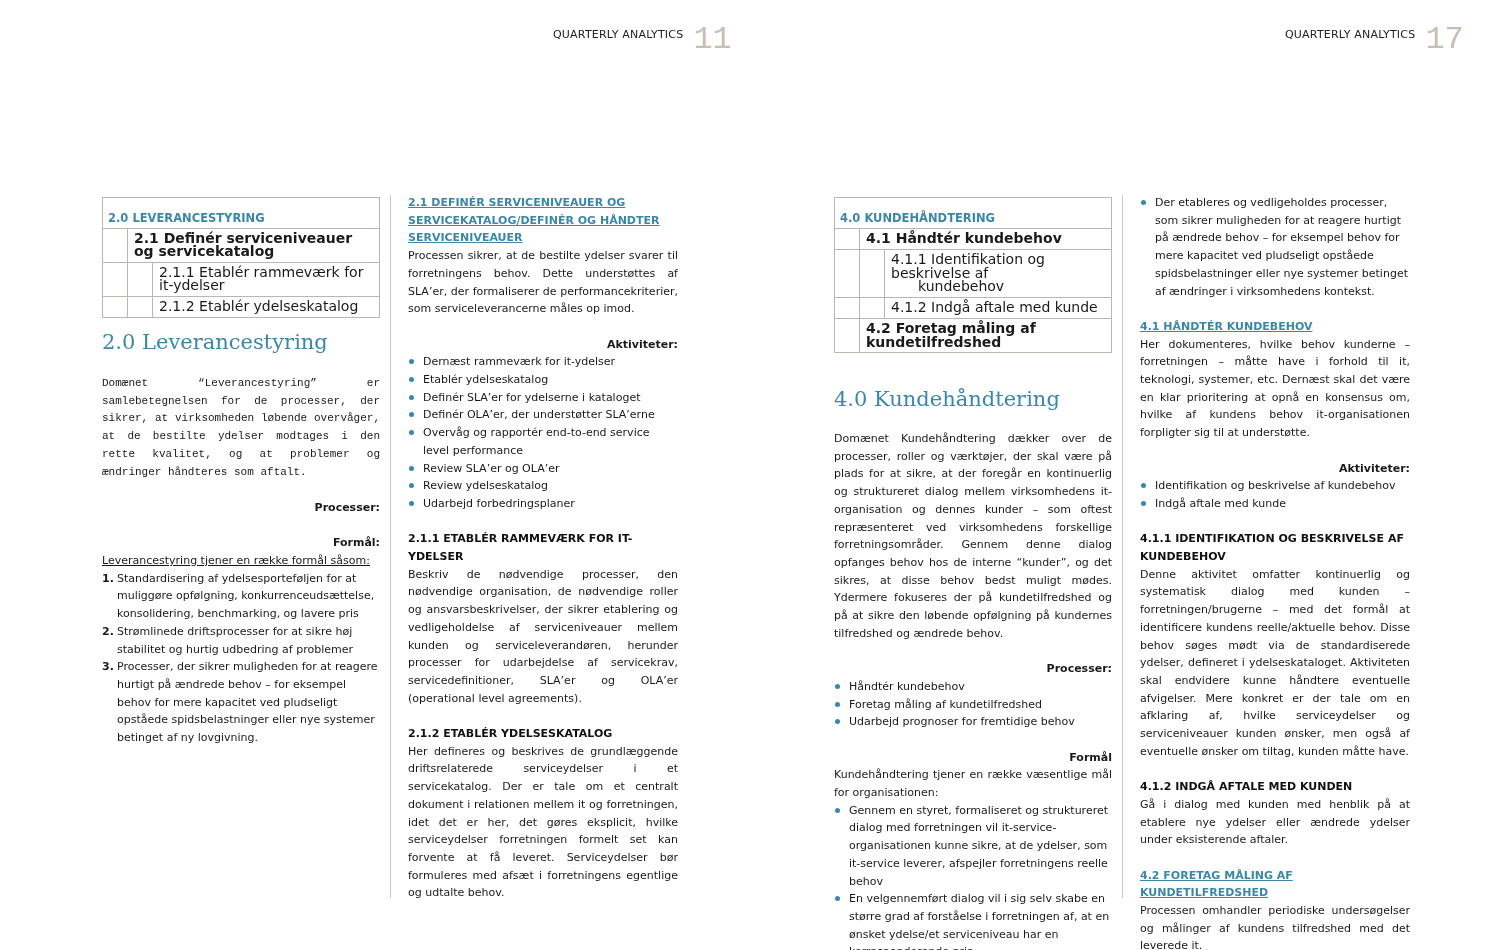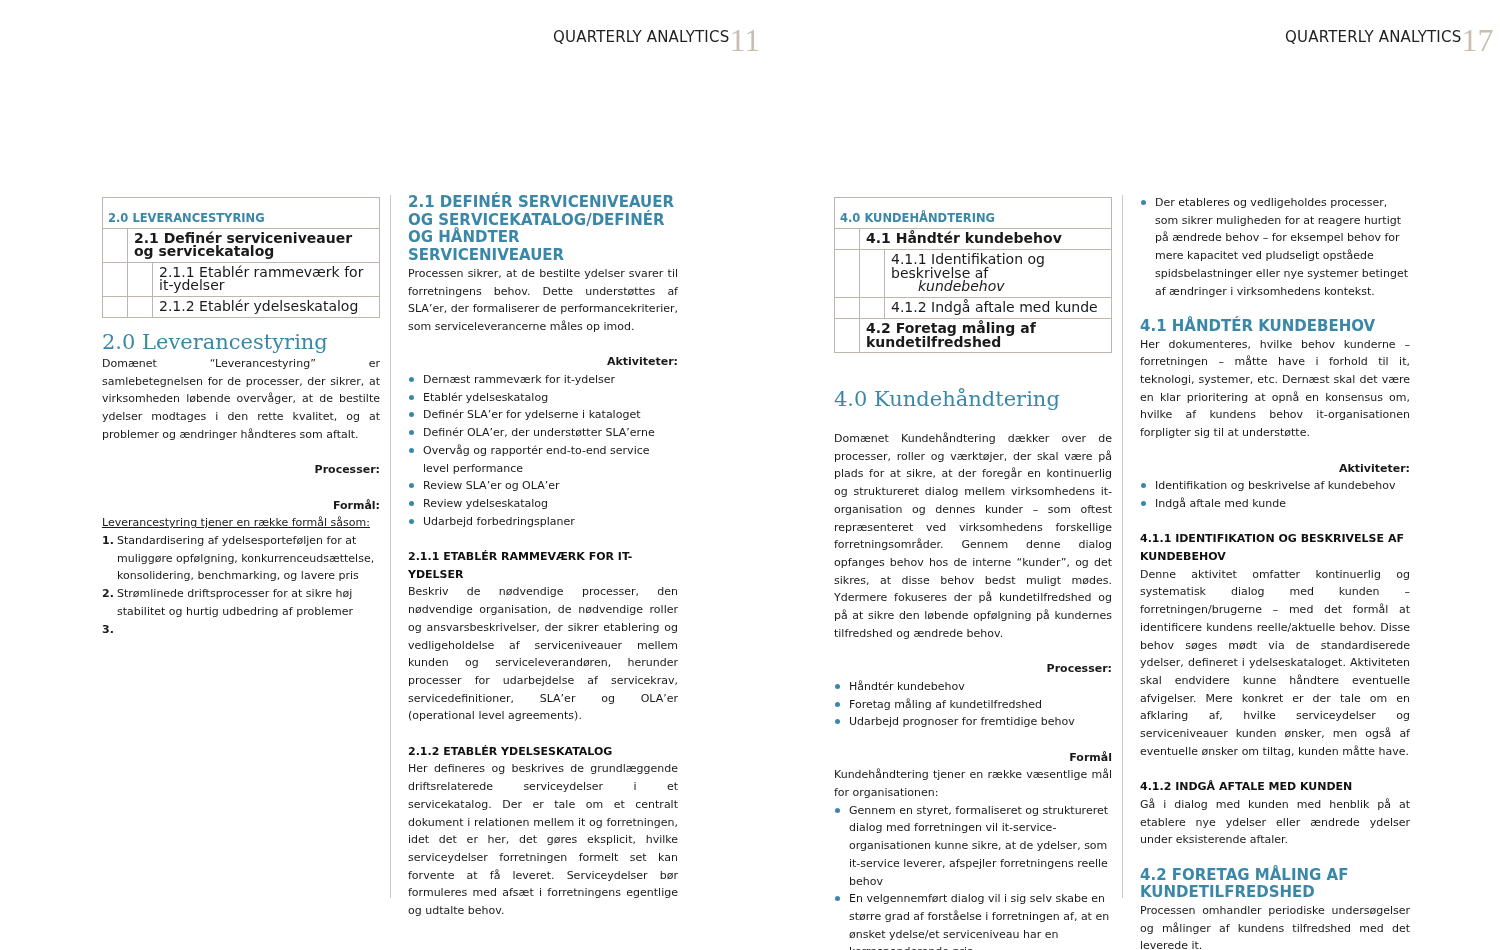--- a/index.html
+++ b/index.html
@@ -1,33 +1,33 @@
 <!DOCTYPE html>
 <html><head>
 <meta charset="utf-8">
 <style>
   * { box-sizing: border-box; margin: 0; padding: 0; }
   html, body { width: 1500px; height: 950px; background: #ffffff; overflow: hidden; }
   body { position: relative; font-family: "DejaVu Sans", sans-serif; color: #1a1a1a; font-size: 11px; }
   .runhead { position: absolute; top: 24px; display: flex; align-items: flex-start; }
-  .runhead .rh-title { font-size: 15px; letter-spacing: 0.2px; color: #222; margin-top: 4px; }
-  .runhead .rh-num { font-family: Liberation Serif, serif; font-size: 32px; color: #c8bfb0; margin-left: 0; line-height: 1; }
+  .runhead .rh-title { font-size: 11px; letter-spacing: 0.2px; color: #222; margin-top: 4px; }
+  .runhead .rh-num { font-family: Liberation Mono, monospace; font-size: 32px; color: #c8bfb0; margin-left: 10px; line-height: 1; }
   .col { position: absolute; width: 278px; line-height: 17.7px; font-size: 11px; }
   .vrule { position: absolute; width: 1px; background: #cfc8c0; }
   .toc { border: 1.5px solid #bdb6ad; width: 278px; }
   .toc .row { display: flex; border-top: 1.5px solid #bdb6ad; min-height: 21.5px; }
   .toc .row:first-child { border-top: none; }
   .toc .c { border-right: 1.5px solid #bdb6ad; flex: 0 0 25px; }
   .toc .t { flex: 1; padding: 3px 6px; font-size: 14px; line-height: 13.5px; }
   .toc .t.top { padding: 14px 5px 2px 5px; color: #3a87a8; font-weight: bold; font-size: 11.5px; }
   .toc .t.lvl2 { font-weight: bold; }
   .toc .t.wrap2 { padding-left: 6px; }
-  .toc .t.wrap2 .cont { display: block; padding-left: 27px; font-style: italic; }
+  .toc .t.wrap2 .cont { display: block; padding-left: 27px; }
   h1.sec { font-family: "DejaVu Serif", serif; font-weight: normal; color: #3a87a8; font-size: 21px; line-height: 26px; }
-  .blue-h { color: #3a87a8; font-weight: bold; text-transform: uppercase; font-size: 15px; }
+  .blue-h { color: #3a87a8; font-weight: bold; text-transform: uppercase; font-size: 11px; text-decoration: underline; }
   .black-h { color: #111; font-weight: bold; text-transform: uppercase; font-size: 11px; }
   .lbl { font-weight: bold; text-align: right; }
   p { text-align: justify; }
   p.left { text-align: left; text-decoration: underline; }
   ul.bul { list-style: none; }
   ul.bul li { position: relative; padding-left: 15px; }
   ul.bul li::before { content: ""; position: absolute; left: 1px; top: 6px; width: 5px; height: 5px; border-radius: 50%; background: #3a87a8; }
   ol.num { list-style: none; }
   ol.num li { position: relative; padding-left: 15px; }
   ol.num li .n { position: absolute; left: 0; font-weight: bold; }
@@ -63,30 +63,30 @@
         <div class="c"></div>
         <div class="t">2.1.1 Etablér rammeværk for it-ydelser</div>
       </div>
     <div class="row">
         <div class="c"></div>
         <div class="c"></div>
         <div class="t">2.1.2 Etablér ydelseskatalog</div>
       </div>
   </div>
   <h1 class="sec" style="margin-top:11px;">2.0 Leverancestyring</h1>
-  <p style="">Domænet “Leverancestyring” er samlebetegnelsen for de processer, der sikrer, at virksomheden løbende overvåger, at de bestilte ydelser modtages i den rette kvalitet, og at problemer og ændringer håndteres som aftalt.</p>
+  <p style="margin-top:20px;font-family:Liberation Mono, monospace;">Domænet “Leverancestyring” er samlebetegnelsen for de processer, der sikrer, at virksomheden løbende overvåger, at de bestilte ydelser modtages i den rette kvalitet, og at problemer og ændringer håndteres som aftalt.</p>
   <div class="gap"></div>
   <div class="lbl">Processer:</div>
   <div class="gap"></div>
   <div class="lbl">Formål:</div>
   <p class="left">Leverancestyring tjener en række formål såsom:</p>
   <ol class="num">
     <li><span class="n">1.</span><span>Standardisering af ydelsesporteføljen for at muliggøre opfølgning, konkurrenceudsættelse, konsolidering, benchmarking, og lavere pris</span></li>
     <li><span class="n">2.</span><span>Strømlinede driftsprocesser for at sikre høj stabilitet og hurtig udbedring af problemer</span></li>
-    <li><span class="n">3.</span></li>
+    <li><span class="n">3.</span><span>Processer, der sikrer muligheden for at reagere hurtigt på ændrede behov – for eksempel behov for mere kapacitet ved pludseligt opståede spidsbelastninger eller nye systemer betinget af ny lovgivning.</span></li>
   </ol>
 </div>
 
 <div class="col" style="left:408px; top:194px; width:270px;">
   <div class="blue-h">2.1 Definér serviceniveauer og servicekatalog/Definér og håndter serviceniveauer</div>
   <p>Processen sikrer, at de bestilte ydelser svarer til forretningens behov. Dette understøttes af SLA’er, der formaliserer de performancekriterier, som serviceleverancerne måles op imod.</p>
   <div class="gap"></div>
   <div class="lbl">Aktiviteter:</div>
   <ul class="bul">
     <li>Dernæst rammeværk for it-ydelser</li>

